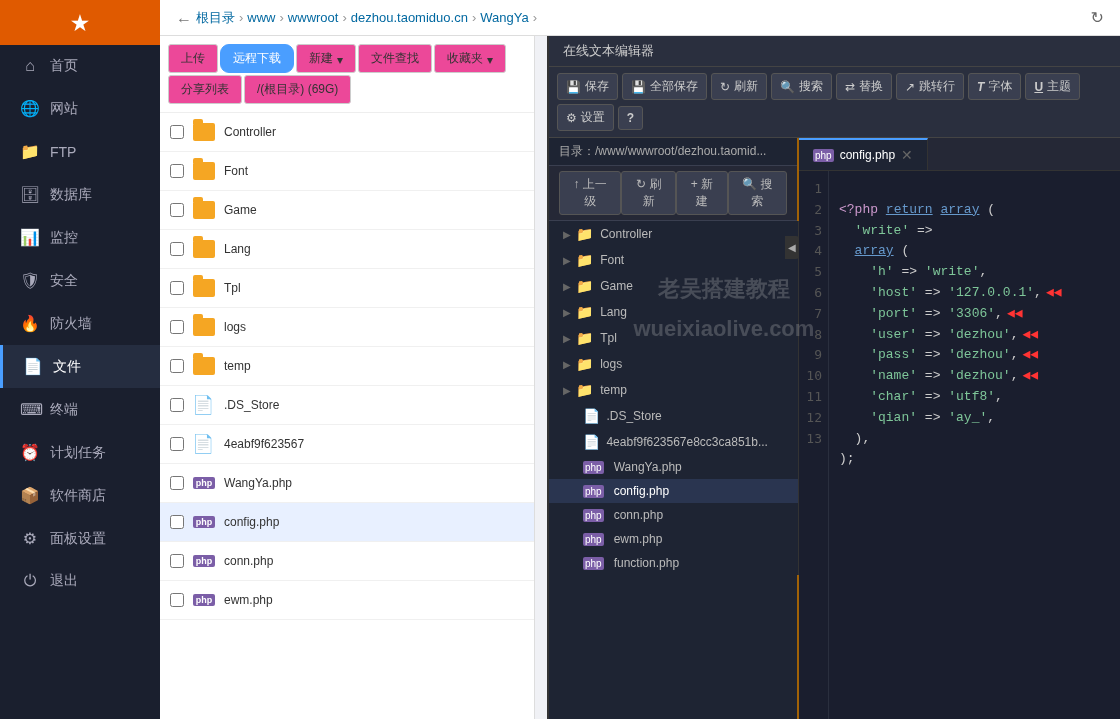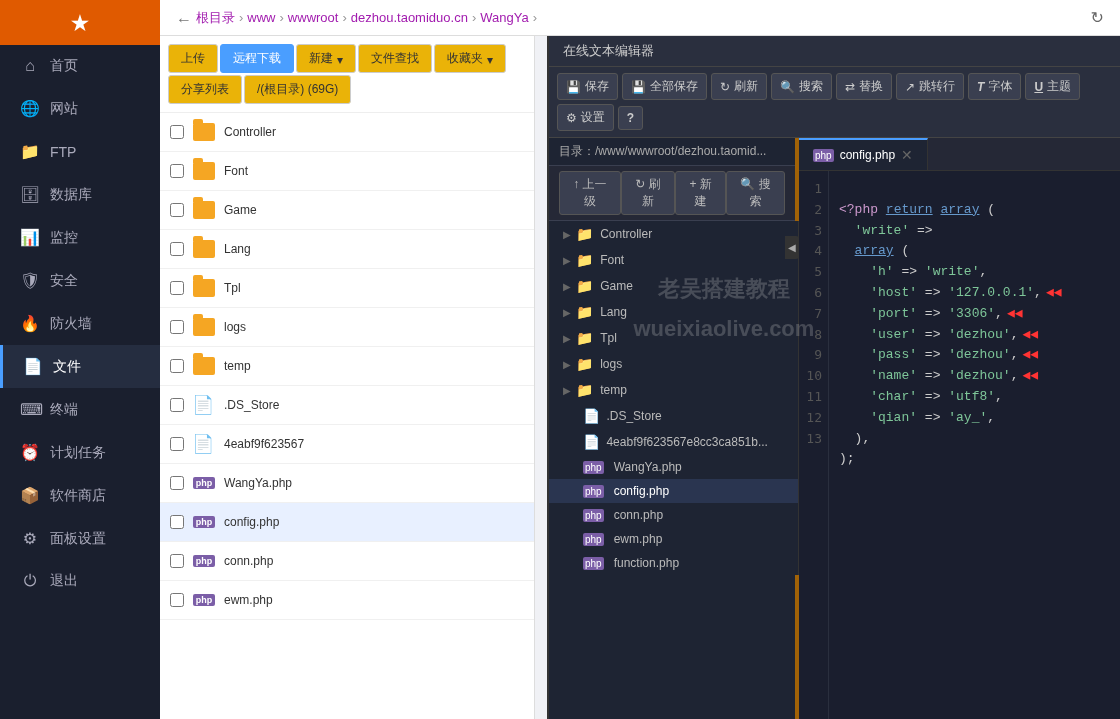--- a/index.html
+++ b/index.html
@@ -10,32 +10,32 @@
     .sidebar-logo { height: 45px; background: #e05a00; display: flex; align-items: center; justify-content: center; color: white; font-size: 20px; font-weight: bold; }
     .sidebar-item { display: flex; align-items: center; gap: 10px; padding: 12px 20px; color: #aab; cursor: pointer; font-size: 14px; }
     .sidebar-item.active { background: #252d40; color: #fff; border-left: 3px solid #4a9eff; }
     .sidebar-icon { font-size: 16px; width: 20px; text-align: center; }
 
     
     .main { flex: 1; display: flex; flex-direction: column; background: #f0f1f5; overflow: hidden; }
 
     
     .breadcrumb-bar { background: #fff; padding: 8px 16px; display: flex; align-items: center; gap: 4px; font-size: 13px; color: #555; border-bottom: 1px solid #ddd; }
-    .breadcrumb-bar span { color: #a21caf; cursor: pointer; }
+    .breadcrumb-bar span { color: #0369a1; cursor: pointer; }
     .breadcrumb-bar .sep { color: #999; }
     .breadcrumb-bar .refresh-btn { margin-left: auto; color: #666; cursor: pointer; font-size: 16px; }
 
     
     .file-area { display: flex; flex: 1; overflow: hidden; }
 
     
     .file-panel { width: 375px; background: #fff; display: flex; flex-direction: column; border-right: 1px solid #ddd; flex-shrink: 0; }
     .file-toolbar { display: flex; gap: 2px; padding: 8px; border-bottom: 1px solid #eee; flex-wrap: wrap; }
-    .btn { padding: 5px 12px; border: 1px solid #ccc; background: #eab308; border-radius: 3px; cursor: pointer; font-size: 12px; color: #333; white-space: nowrap; }
-    .btn.primary { background: #4a9eff; color: white; border-color: #4a9eff; }
+    .btn { padding: 5px 12px; border: 1px solid #ccc; background: #ec4899; border-radius: 3px; cursor: pointer; font-size: 12px; color: #333; white-space: nowrap; }
+    .btn.primary { background: #4a9eff; color: white; border-color: #4a9eff; border-radius: 9px; }
     .btn.dropdown { display: flex; align-items: flex-end; gap: 4px; }
     .file-table-header { display: flex; align-items: center; padding: 6px 10px; background: #f8f8f8; border-bottom: 1px solid #eee; font-weight: bold; color: #666; font-size: 12px; gap: 10px; }
     .file-table-header input[type=checkbox] { width: 14px; height: 14px; }
     .file-list { overflow-y: auto; flex: 1; }
     .file-item { display: flex; align-items: center; padding: 7px 10px; border-bottom: 1px solid #f0f0f0; gap: 8px; cursor: pointer; }
     .file-item input[type=checkbox] { width: 14px; height: 14px; flex-shrink: 0; }
     .file-icon { width: 24px; height: 24px; flex-shrink: 0; display: flex; align-items: center; justify-content: center; }
     .folder-icon { width: 22px; height: 18px; background: #f5a623; border-radius: 2px; position: relative; }
     .folder-icon::before { content: ''; position: absolute; top: -4px; left: 0; width: 10px; height: 5px; background: #f5a623; border-radius: 2px 2px 0 0; }
     .php-badge { background: #7b5ea7; color: white; font-size: 9px; font-weight: bold; padding: 1px 3px; border-radius: 2px; }
@@ -317,21 +317,21 @@
         </button>
         <button class="editor-btn">
           <span>⚙</span>
           <span>设置</span>
         </button>
         <button class="editor-btn" style="font-weight:bold;">?</button>
       </div>
 
       <div class="editor-body" style="height:calc(100% - 75px);">
 
-        <div style="display:flex;flex-direction:column;width:250px;flex-shrink:0;background:#1e2433;border-right:4px solid #a16207;">
+        <div style="display:flex;flex-direction:column;width:250px;flex-shrink:0;background:#1e2433;border-right:2px solid #a16207;">
           <div class="tree-path">目录：/www/wwwroot/dezhou.taomid...</div>
           <div class="tree-toolbar">
             <button class="tree-btn">↑ 上一级</button>
             <button class="tree-btn">↻ 刷新</button>
             <button class="tree-btn">+ 新建</button>
             <button class="tree-btn">🔍 搜索</button>
           </div>
           <div class="file-tree">
             <div class="tree-item">
               <span class="collapse-arrow">▶</span>

